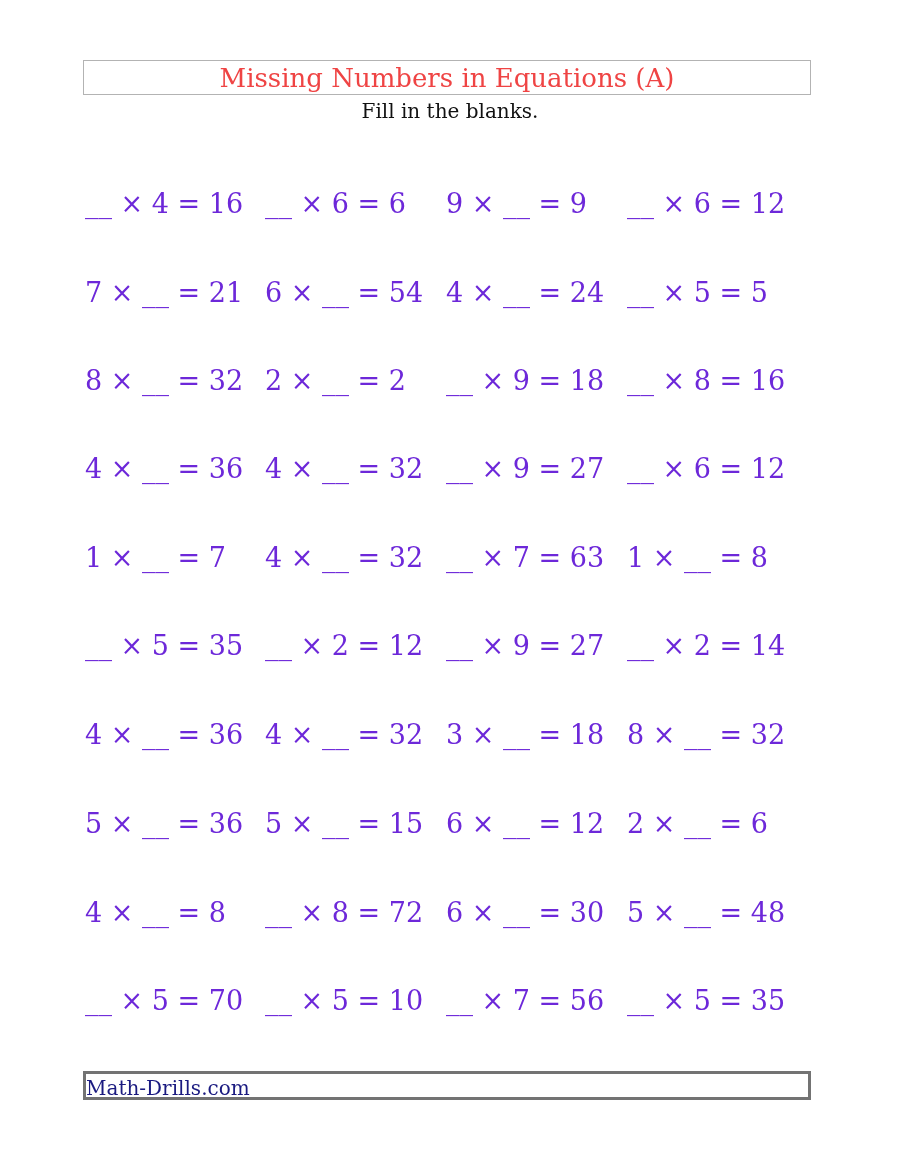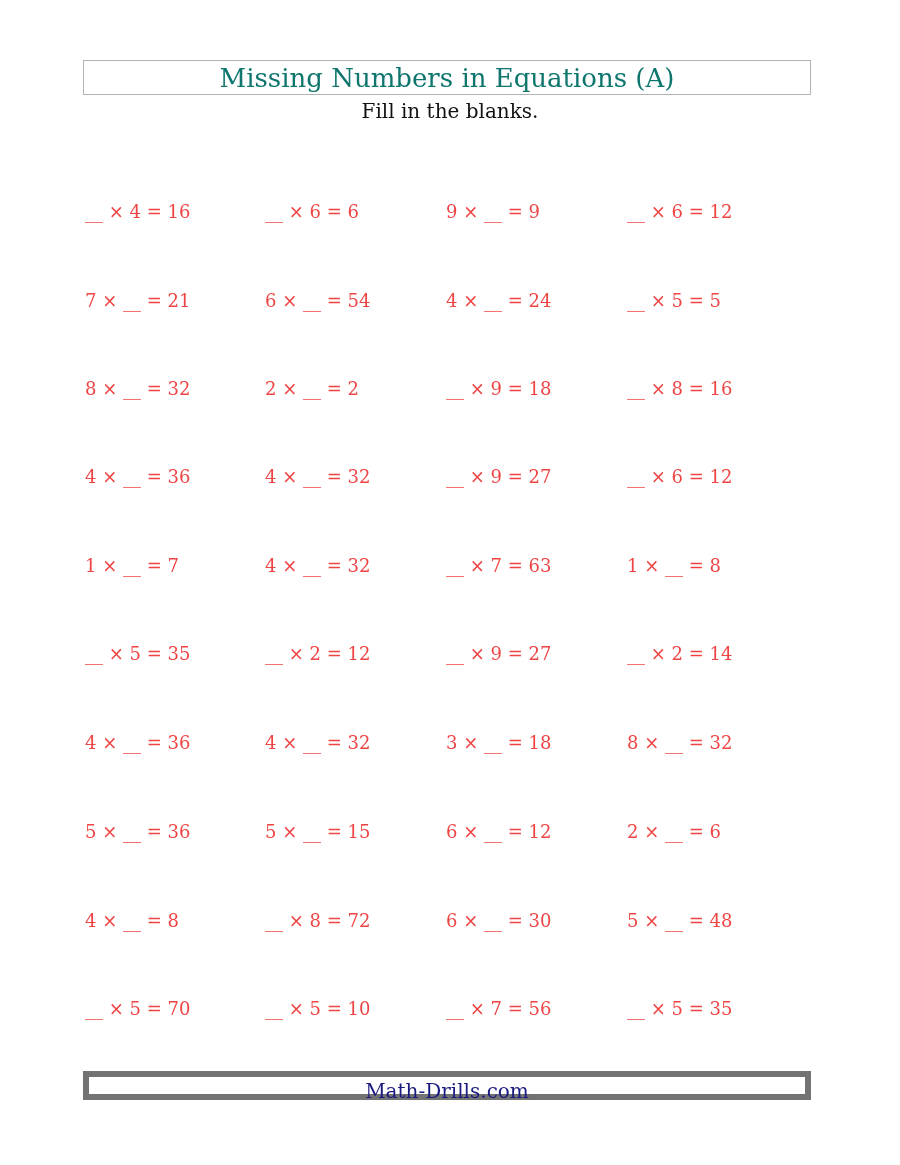--- a/index.html
+++ b/index.html
@@ -1,27 +1,27 @@
 <!DOCTYPE html>
 <html><head>
 <meta charset="utf-8">
 <style>
   html, body { margin: 0; padding: 0; background: #ffffff; }
   body { width: 900px; height: 1165px; position: relative; overflow: hidden;
          font-family: "DejaVu Serif", "Liberation Serif", serif; color: #1a1a1a; }
   .title-box { position: absolute; left: 83px; top: 60px; width: 728px; height: 35px;
                border: 1px solid #b3b3b3; box-sizing: border-box; text-align: center; }
-  .title-text { font-size: 26px; line-height: 35px; color: #0f766e; }
+  .title-text { font-size: 26px; line-height: 35px; color: #ef4444; }
   .instructions { position: absolute; left: 0; width: 900px; top: 98px; text-align: center;
                   font-size: 20px; line-height: 26px; color: #111; }
   .grid { position: absolute; left: 85px; top: 183px; }
   .row { position: absolute; left: 0; height: 34px; }
-  .cell { position: absolute; top: 12px; font-size: 18px; line-height: 34px; white-space: nowrap; color: #ef4444; }
+  .cell { position: absolute; top: 4px; font-size: 27px; line-height: 34px; white-space: nowrap; color: #6d28d9; }
   .footer-box { position: absolute; left: 83px; top: 1071px; width: 728px; height: 29px;
-                border: 6px solid #737373; box-sizing: border-box; text-align: center; }
+                border: 3px solid #737373; box-sizing: border-box; text-align: left; }
   .footer-text { font-size: 20px; line-height: 28px; color: #1a1a80; }
 </style>
 </head>
 <body>
 
 <div class="title-box">
   <span class="title-text">Missing Numbers in Equations (A)</span>
 </div>
 <div class="instructions">Fill in the blanks.</div>
 

